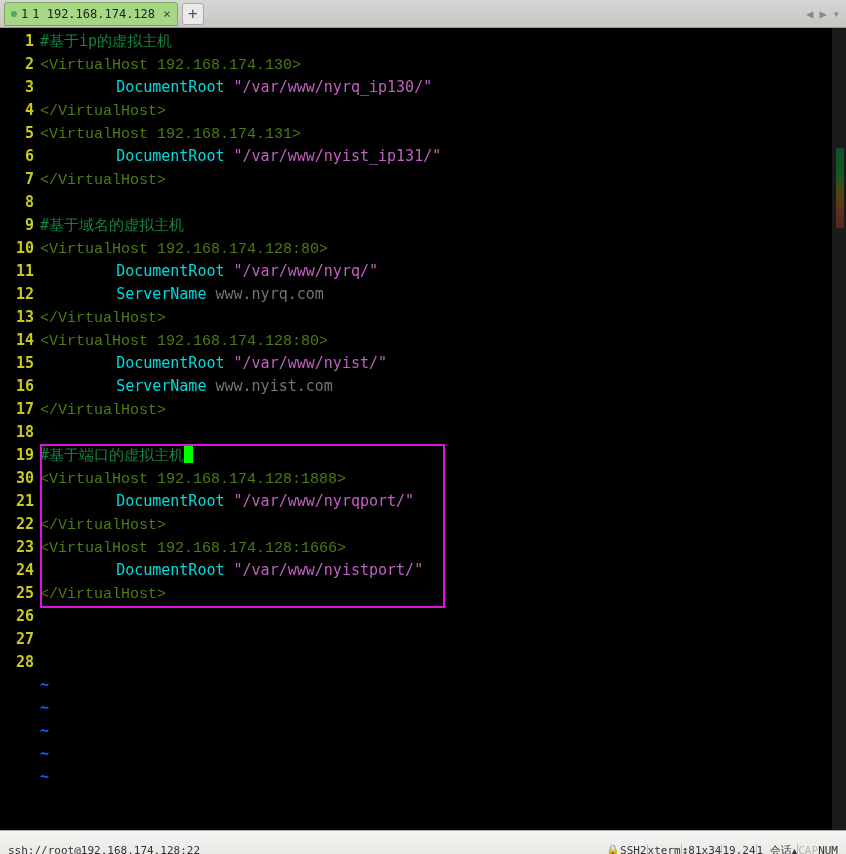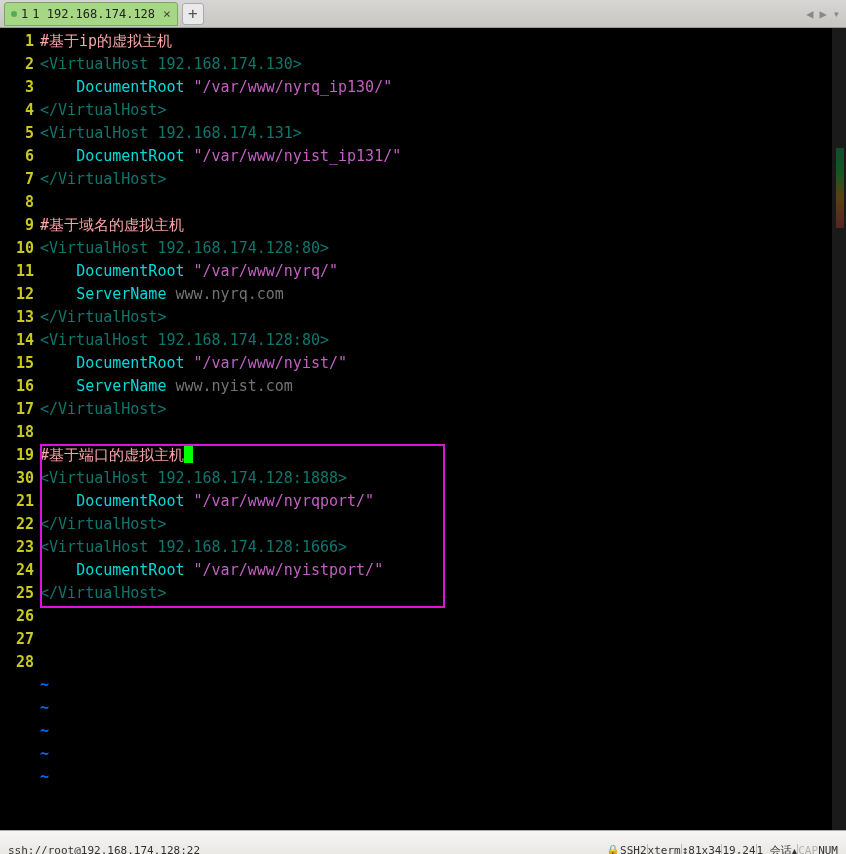--- a/index.html
+++ b/index.html
@@ -74,23 +74,23 @@
     padding-top: 2px;
   }
   .code {
     flex: 1;
     line-height: 23px;
     white-space: pre;
     position: relative;
     padding-top: 2px;
   }
   .ln { height: 23px; }
-  .comment { color: #fca5a5; text-align: right; }
-  .tag { color: #0f766e; }
-  .key { color: #00dada; }
+  .comment { color: #15803d; text-align: right; }
+  .tag { color: #4d7c0f; font-family: Liberation Mono, monospace; }
+  .key { color: #00dada; margin-left: 40px; }
   .str { color: #c060c0; }
   .plain { color: #737373; }
   .highlight-box {
     position: absolute;
     border: 2px solid #e010e0;
     left: 40px;
     top: 416px;
     width: 405px;
     height: 164px;
     pointer-events: none;

